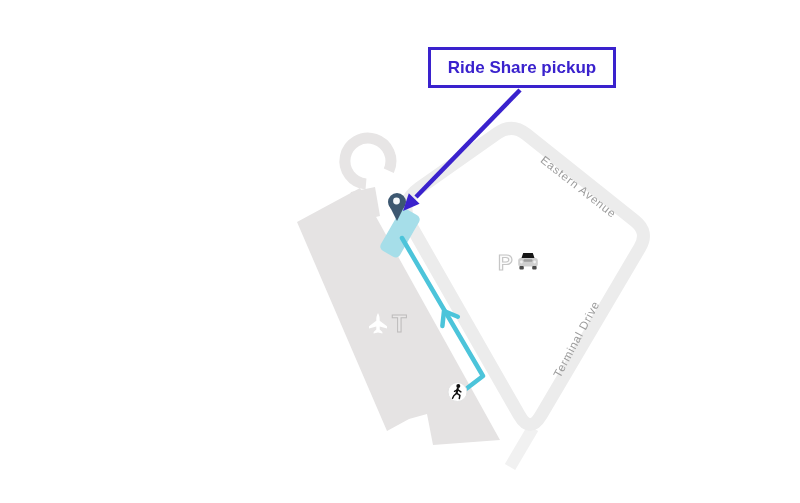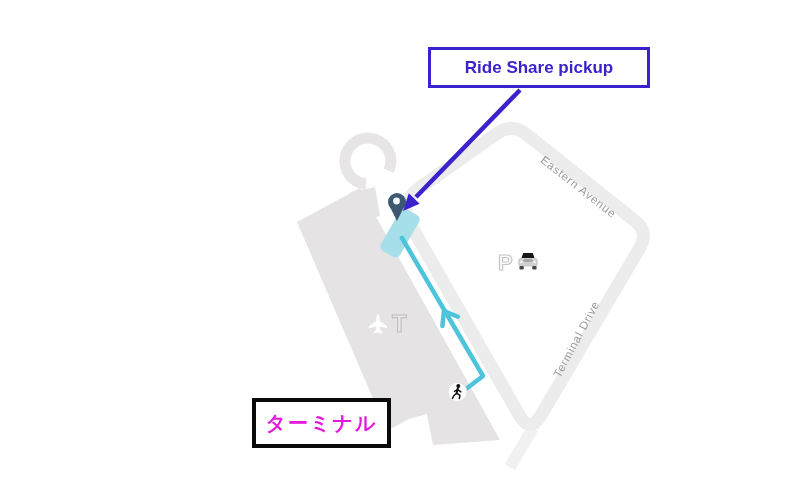--- a/index.html
+++ b/index.html
@@ -1,21 +1,21 @@
 <!DOCTYPE html>
 <html><head>
 <meta charset="utf-8">
 <style>
   html,body{margin:0;padding:0;background:#ffffff;}
   .stage{position:relative;width:800px;height:503px;background:#fff;overflow:hidden;
          font-family:"Liberation Sans",sans-serif;}
   .page-title{position:absolute;left:128px;top:6px;margin:0;font-family:"DejaVu Serif",serif;
          font-weight:400;font-size:36px;color:#151515;letter-spacing:0.5px;z-index:3;}
   .map-svg{position:absolute;left:0;top:0;z-index:1;}
-  .callout{position:absolute;left:428px;top:47px;width:222px;height:41px;background:#fff;
+  .callout{position:absolute;left:428px;top:47px;width:188px;height:41px;background:#fff;
          border:3px solid #3a22cd;box-sizing:border-box;display:flex;align-items:center;
          justify-content:center;z-index:4;}
   .callout span{color:#3a22cd;font-weight:bold;font-size:17px;}
   .terminal-box{position:absolute;left:252px;top:398px;width:139px;height:50px;background:#fff;
          border:4px solid #0a0a0a;box-sizing:border-box;display:flex;align-items:center;
          justify-content:center;z-index:4;}
   .terminal-box span{color:#e518dc;font-weight:bold;font-size:20px;letter-spacing:2px;}
   .street-label{font-family:"Liberation Sans",sans-serif;font-size:11.5px;fill:#9c9c9c;letter-spacing:0.8px;}
   .map-letter{font-family:"Liberation Sans",sans-serif;font-weight:bold;}
 </style>
@@ -87,17 +87,14 @@
     <g>
       <line x1="520" y1="90" x2="416" y2="197" stroke="#3a22cd" stroke-width="4.5"></line>
       <polygon points="403,211 419.6,203.7 408.8,193.3" fill="#3a22cd"></polygon>
     </g>
   </svg>
 
   <div class="callout">
     <span>Ride Share pickup</span>
   </div>
 
-  <div class="terminal-box">
-    <span>ターミナル</span>
-  </div>
 
 </div>
 
 </body></html>

